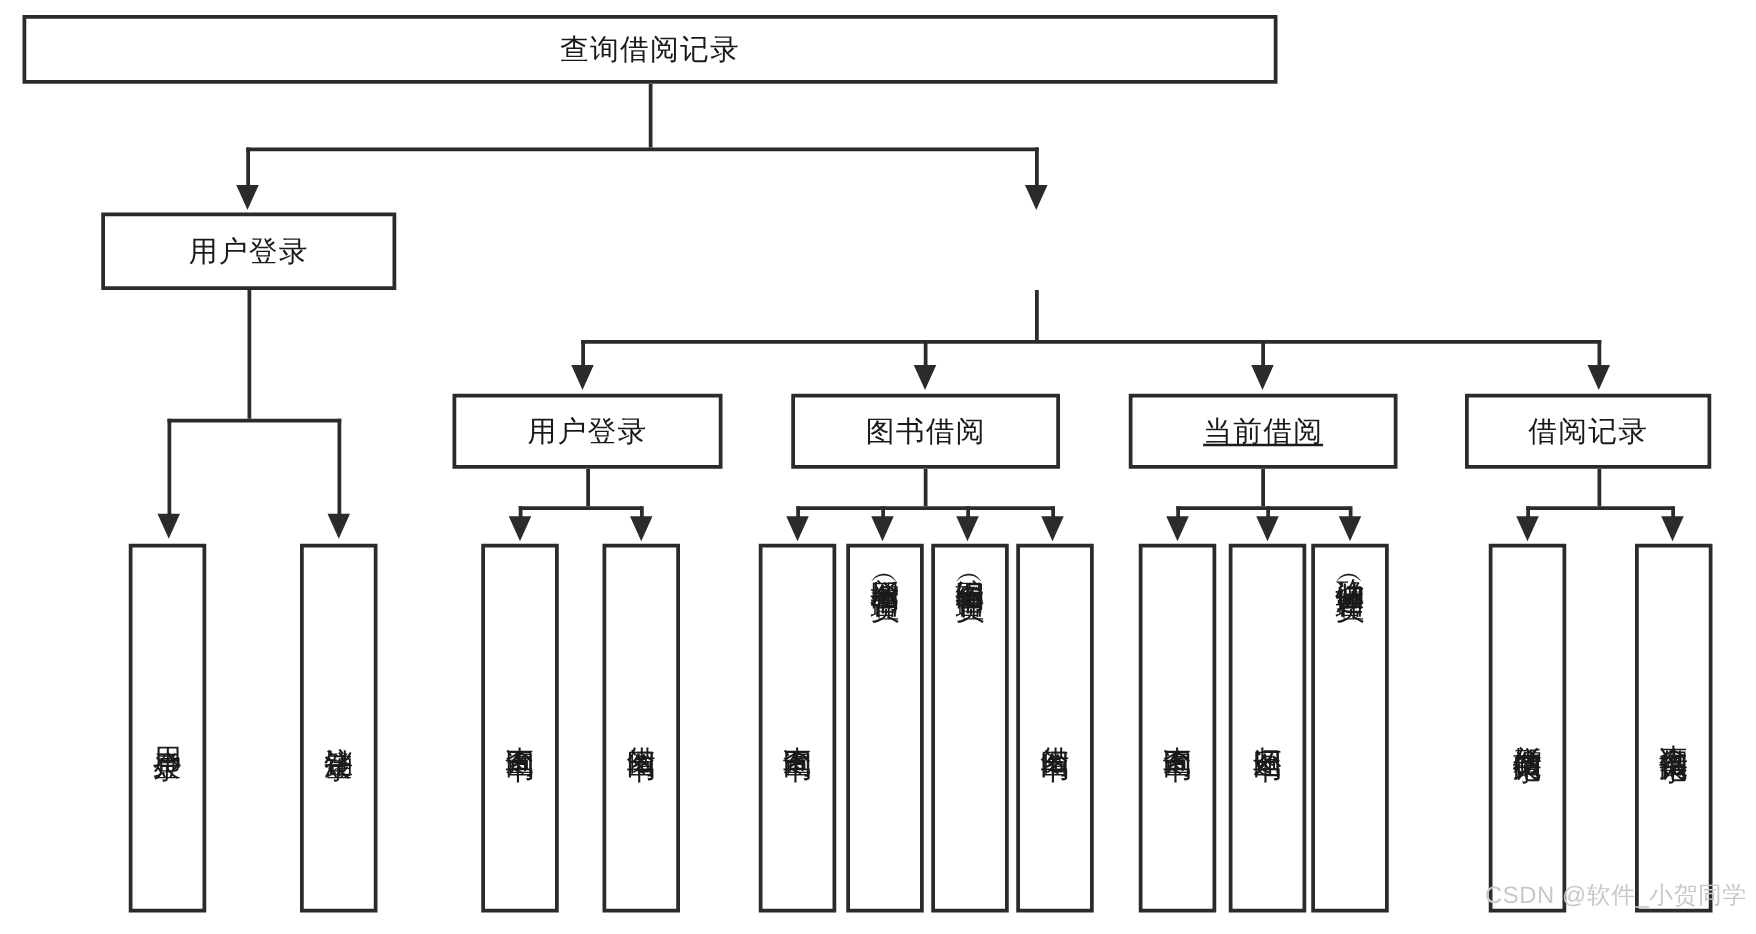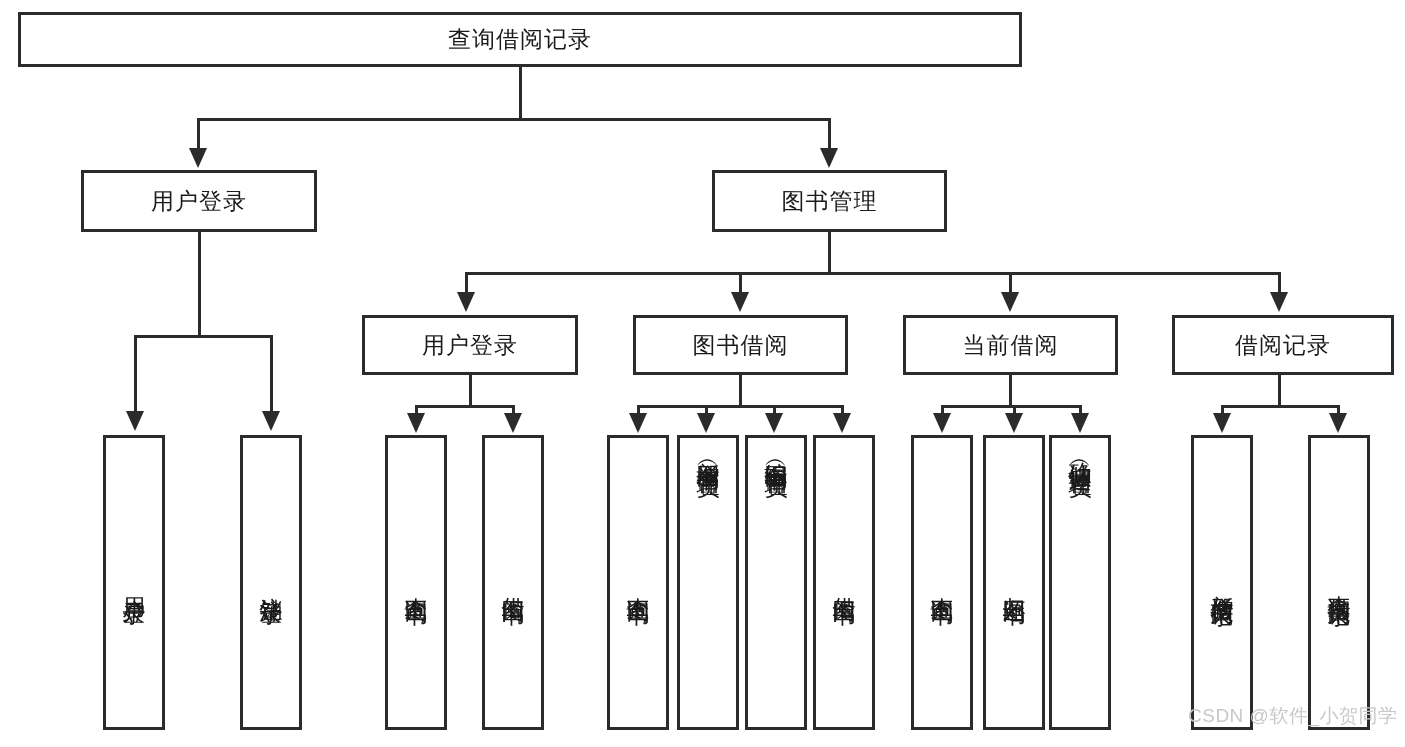--- a/index.html
+++ b/index.html
@@ -152,34 +152,31 @@
   <div class="arrow" style="left:1213px; top:413px;"></div>
   <div class="arrow" style="left:1329px; top:413px;"></div>
 
   <div class="node root" style="left:18px; top:12px; width:1004px; height:55px;">
     <span class="label">查询借阅记录</span>
   </div>
 
   <div class="node lvl2" style="left:81px; top:170px; width:236px; height:62px;">
     <span class="label">用户登录</span>
   </div>
-  <div class="node lvl2" style="left:712px; top:170px; width:235px; height:62px;">
-    <span class="label">图书管理</span>
-  </div>
 
   <div class="node lvl3" style="left:362px; top:315px; width:216px; height:60px;">
     <span class="label">用户登录</span>
   </div>
   <div class="node lvl3" style="left:633px; top:315px; width:215px; height:60px;">
     <span class="label">图书借阅</span>
   </div>
-  <div class="node lvl3" style="left:903px; top:315px; width:215px; height:60px;">
+  <div class="node lvl3" style="left:903px; top:315px; width:215px; height:60px;text-decoration:underline;">
     <span class="label">当前借阅</span>
   </div>
-  <div class="node lvl3" style="left:1172px; top:315px; width:222px; height:60px;">
+  <div class="node lvl3" style="left:1172px; top:315px; width:197px; height:60px;">
     <span class="label">借阅记录</span>
   </div>
 
   <div class="node leaf centered" style="left:103px; top:435px; width:62px; height:295px;">
     <span class="label">用户登录</span>
   </div>
   <div class="node leaf centered" style="left:240px; top:435px; width:62px; height:295px;">
     <span class="label">注销登录</span>
   </div>
 

